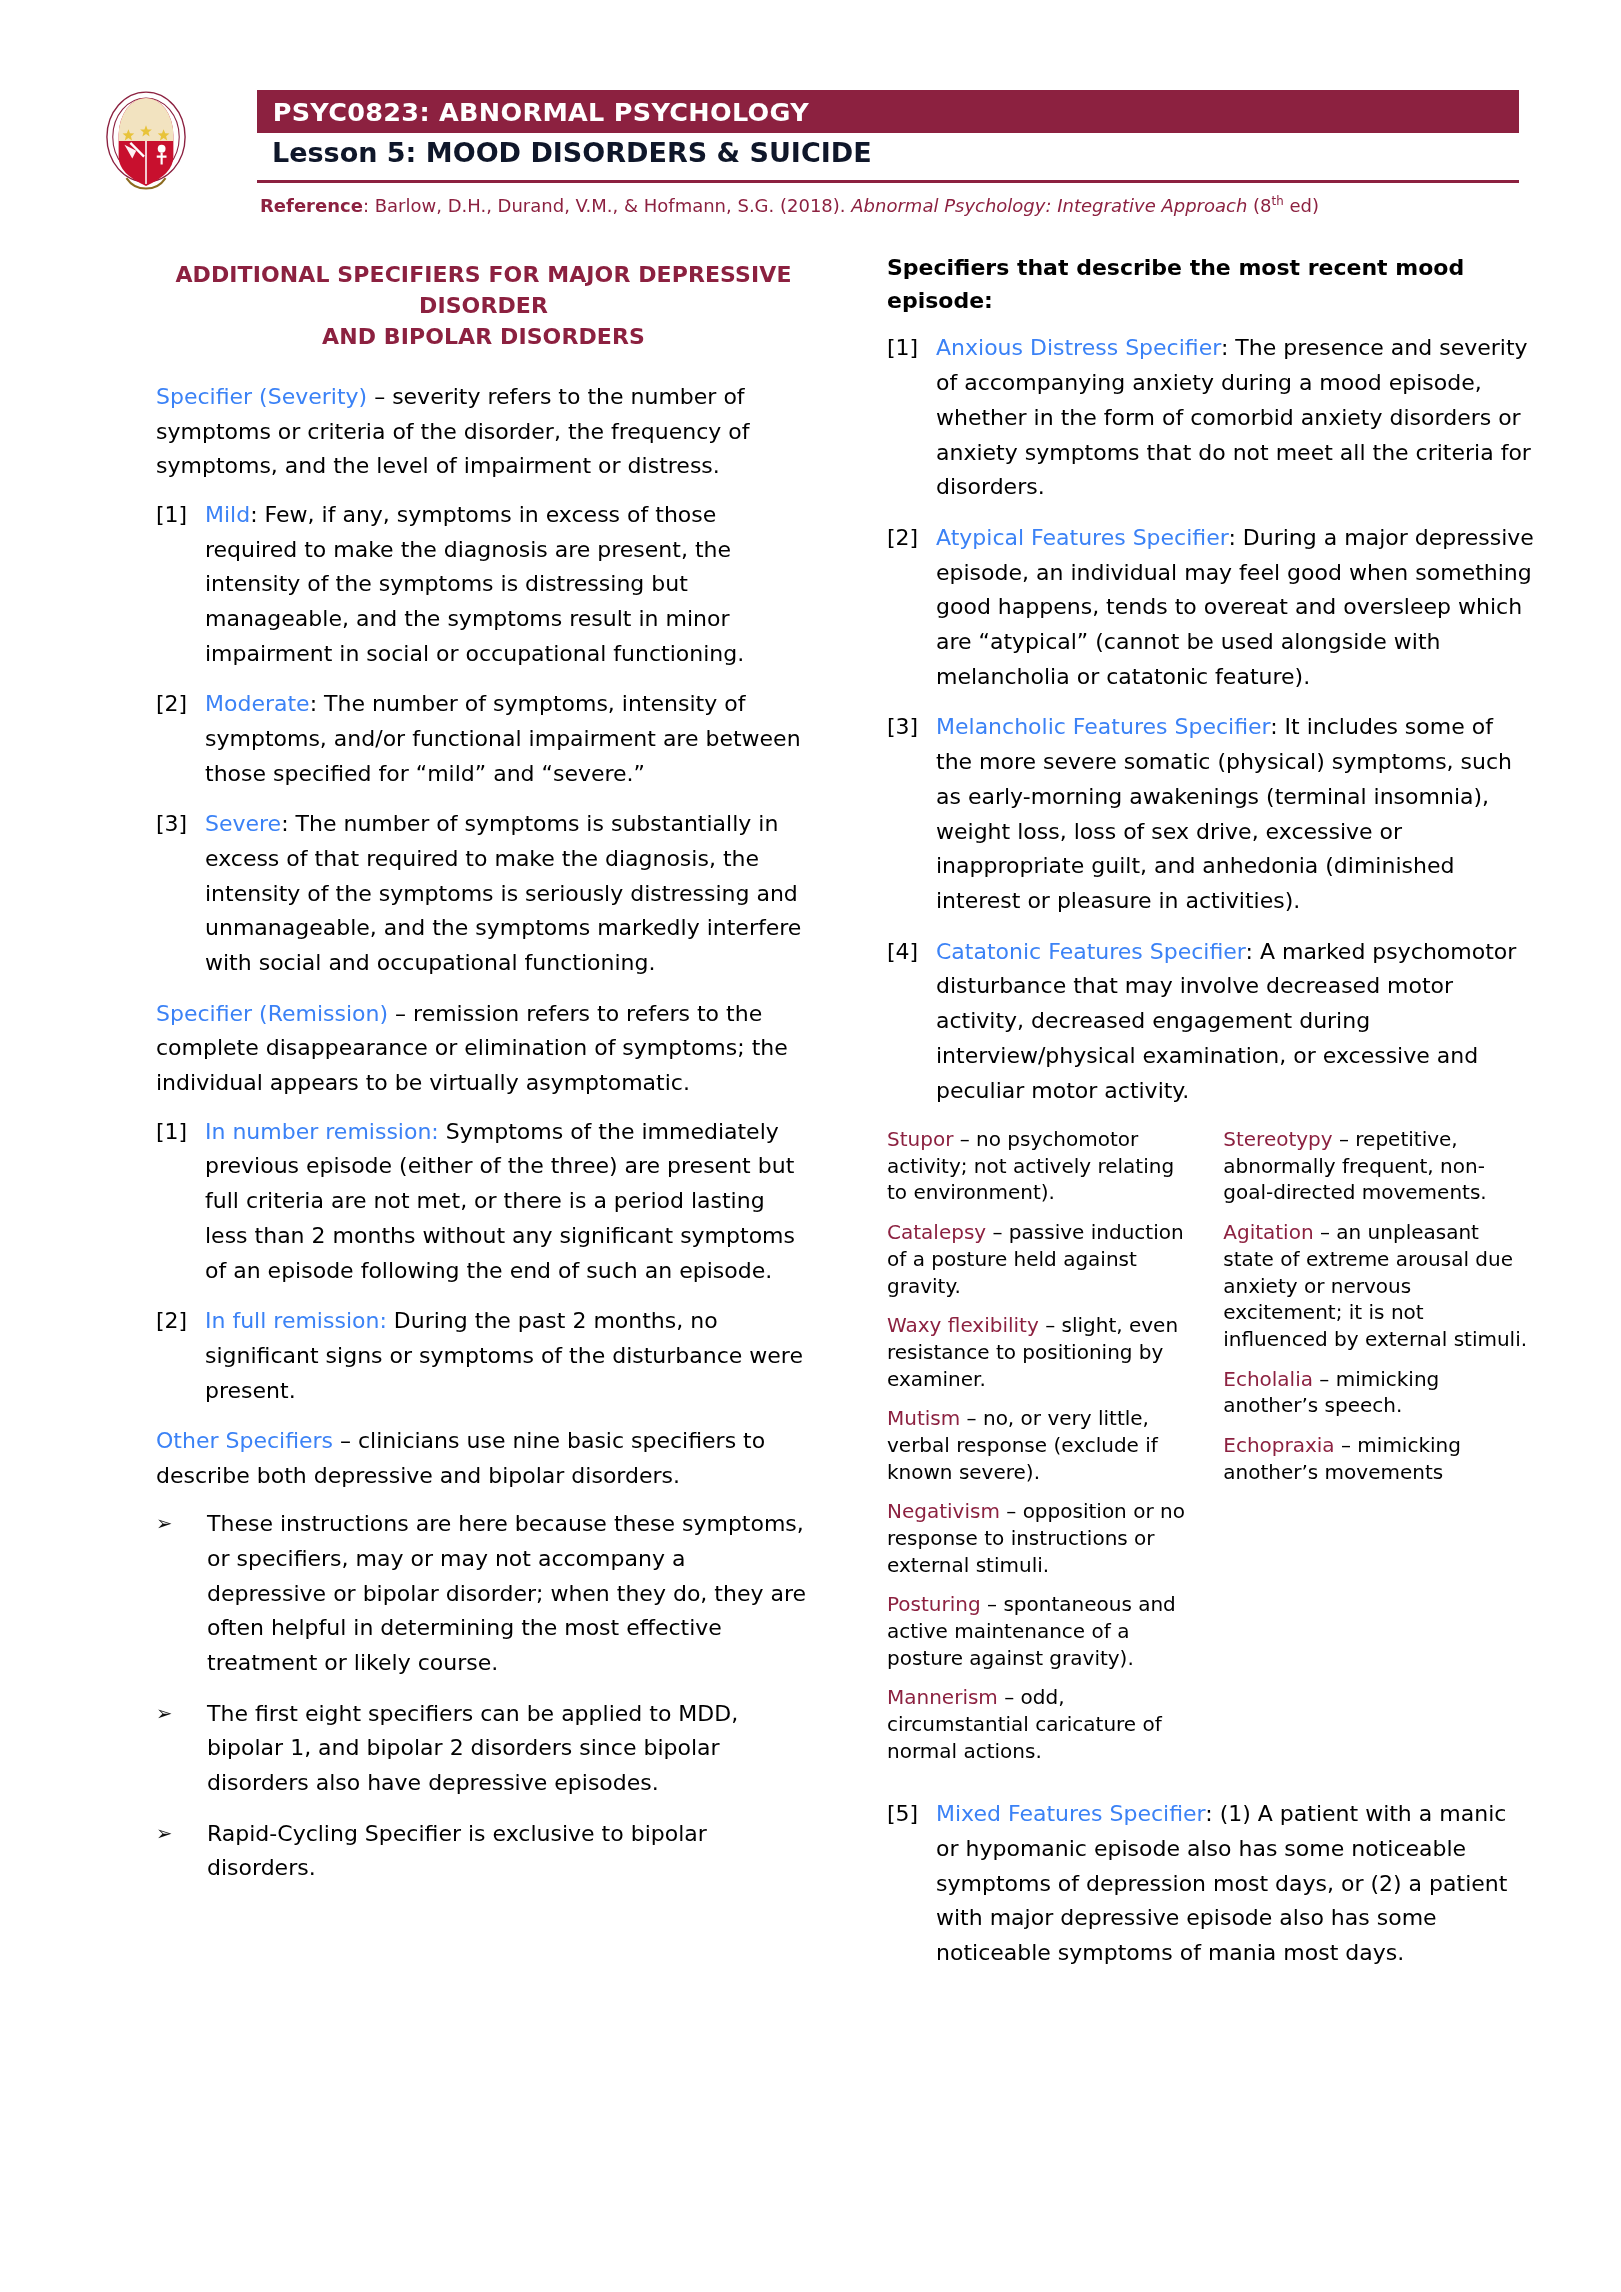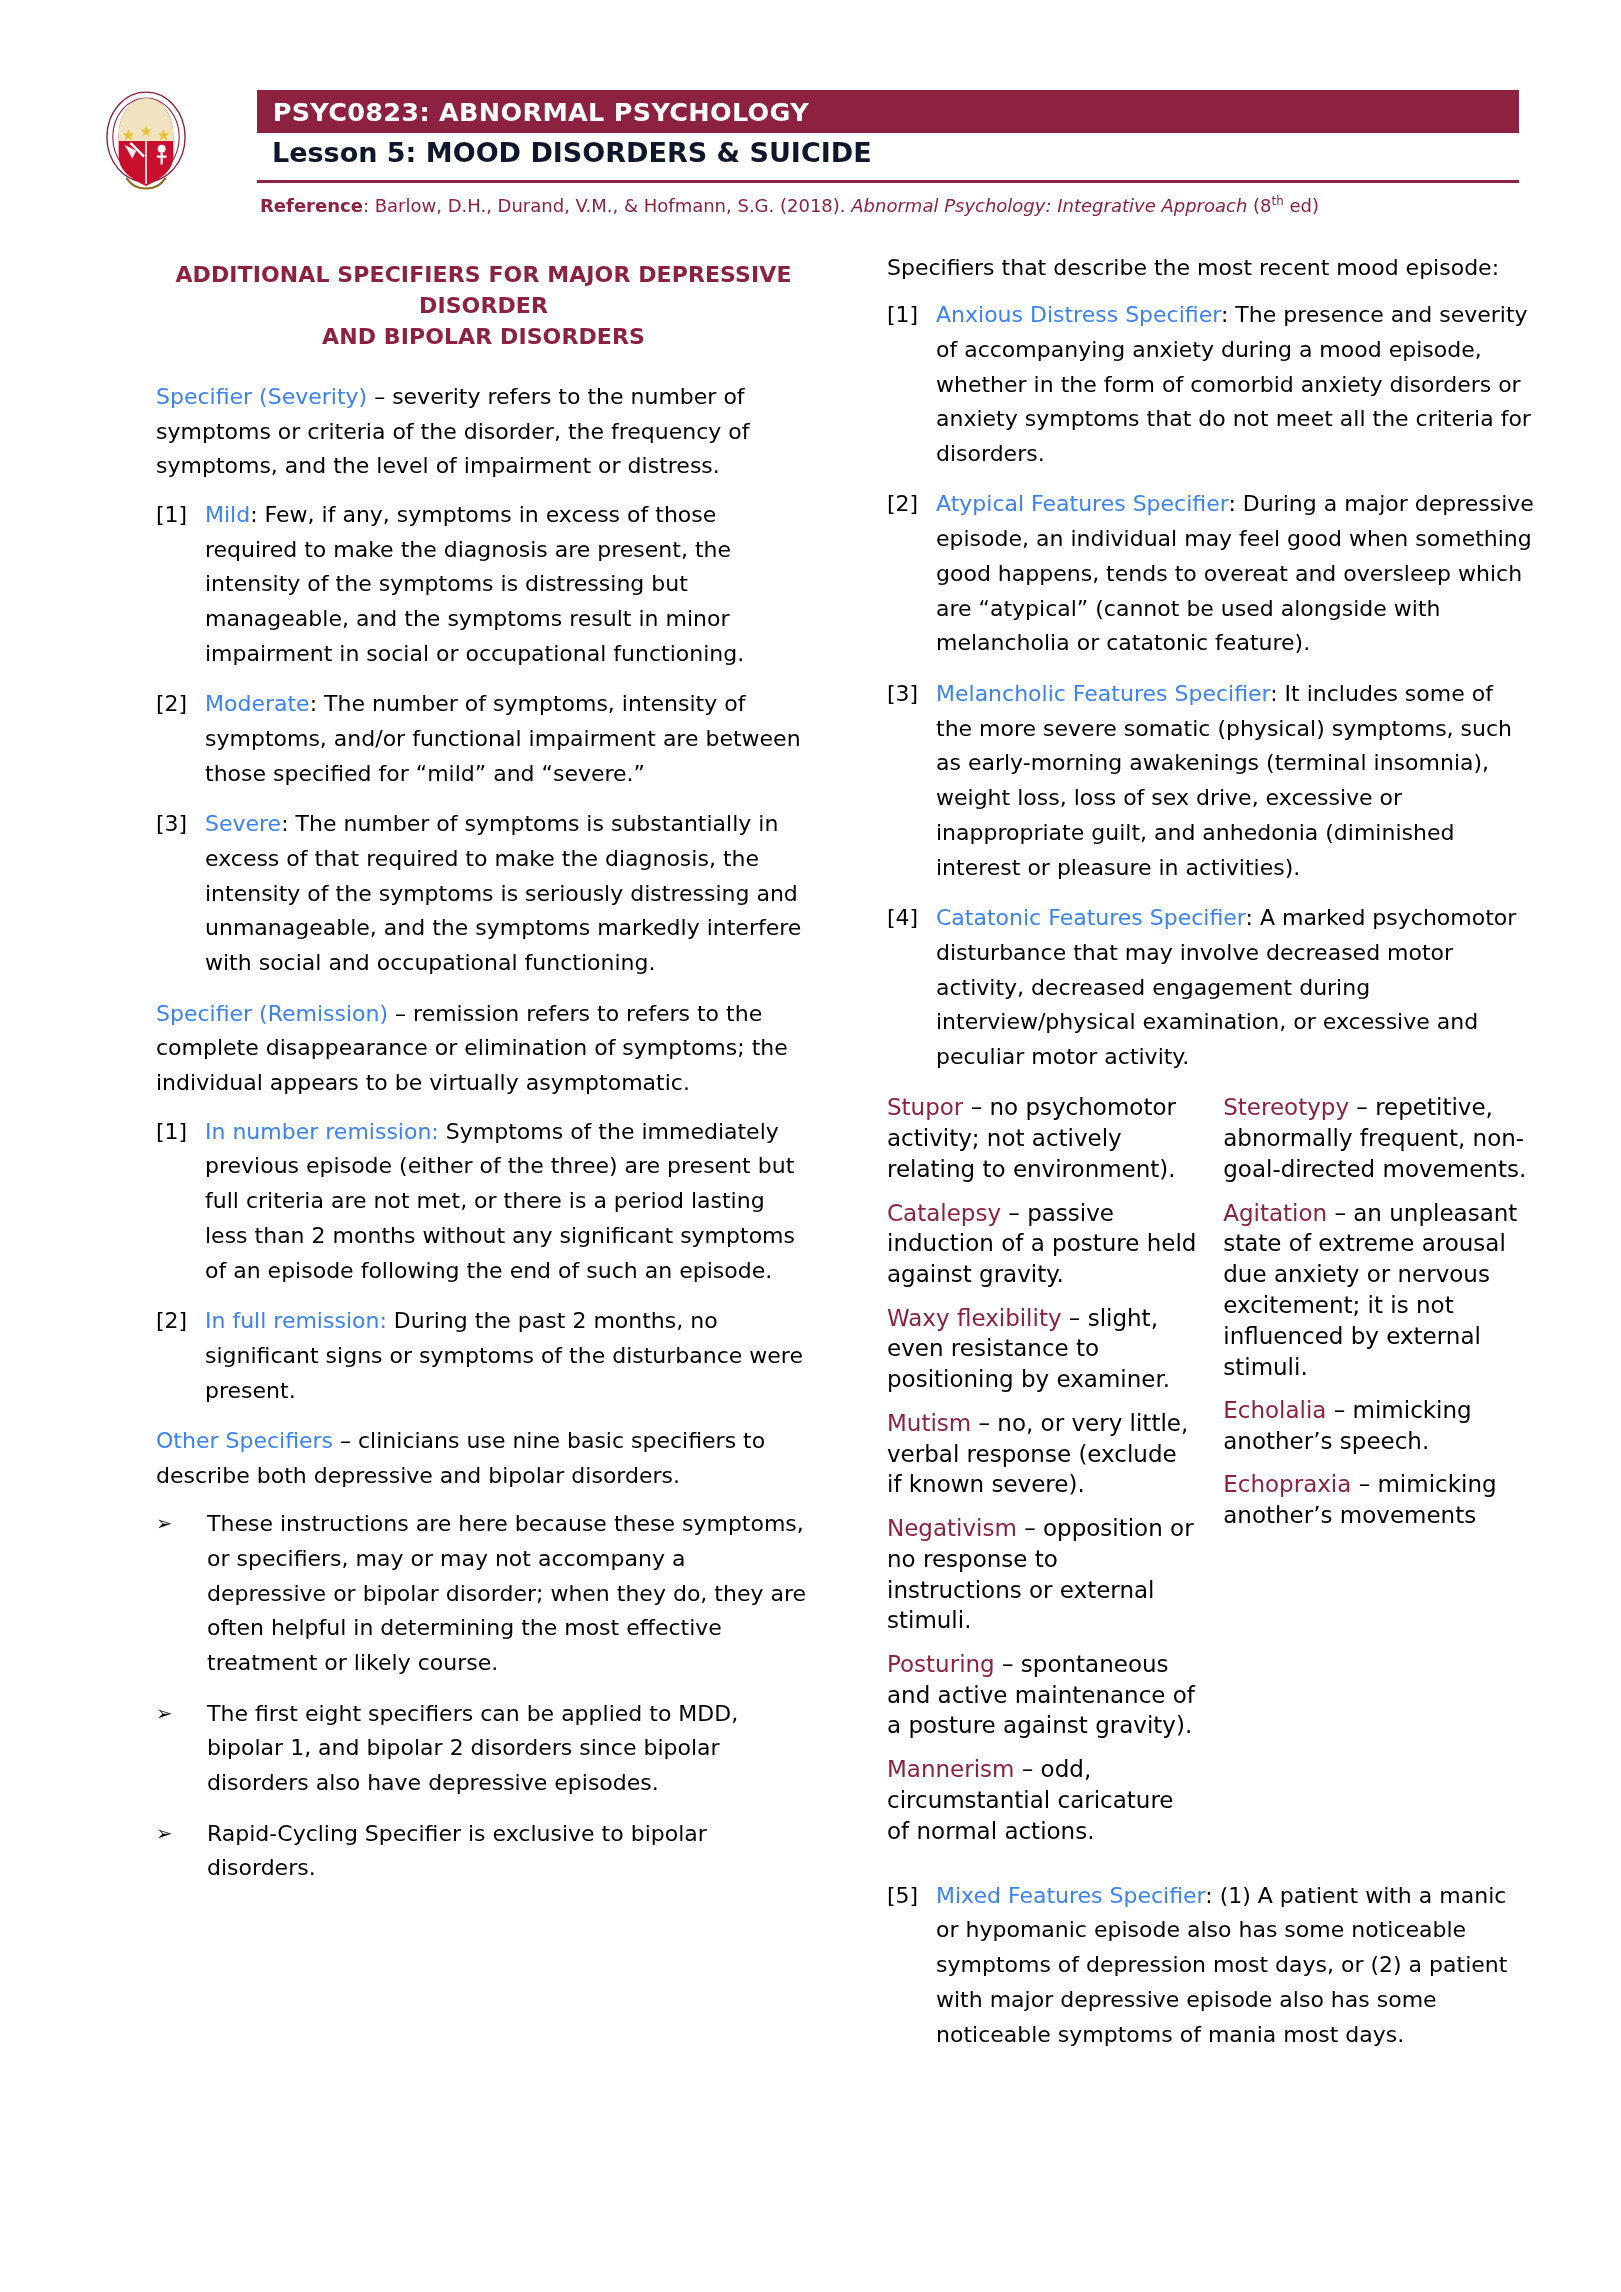--- a/index.html
+++ b/index.html
@@ -124,21 +124,21 @@
     line-height: 1.58;
     margin: 0 0 13.7px 0;
     text-align: left;
   }
   .hl {
     color: #3b82f6;
   }
 
   .rcol-heading {
     font-size: 22px;
-    font-weight: normal;
+    font-weight: bold;
     line-height: 1.52;
     margin: 3.9px 0 13.7px 0;
   }
 
   
   .num-item {
     display: flex;
     margin: 0 0 15.7px 0;
     font-size: 22px;
     line-height: 1.58;
@@ -172,21 +172,21 @@
   .glossary {
     display: flex;
     gap: 25.5px;
     margin: 17.6px 0 19.6px 0;
   }
   .glossary .gcol {
     flex: 1 1 0;
     min-width: 0;
   }
   .glossary p {
-    font-size: 23px;
+    font-size: 20px;
     line-height: 1.34;
     margin: 0 0 12.7px 0;
   }
   .glossary .term {
     color: #8c2140;
   }
   .gcol-right { padding-top: 0; }
 </style>
 </head>
 <body>

